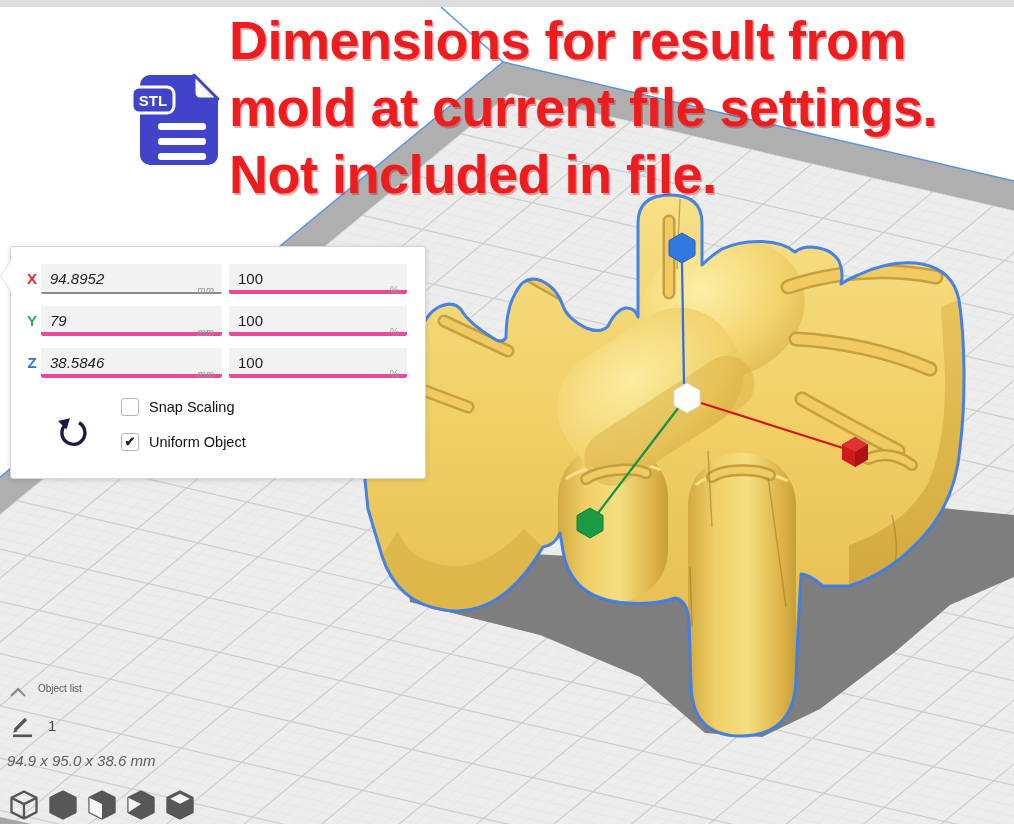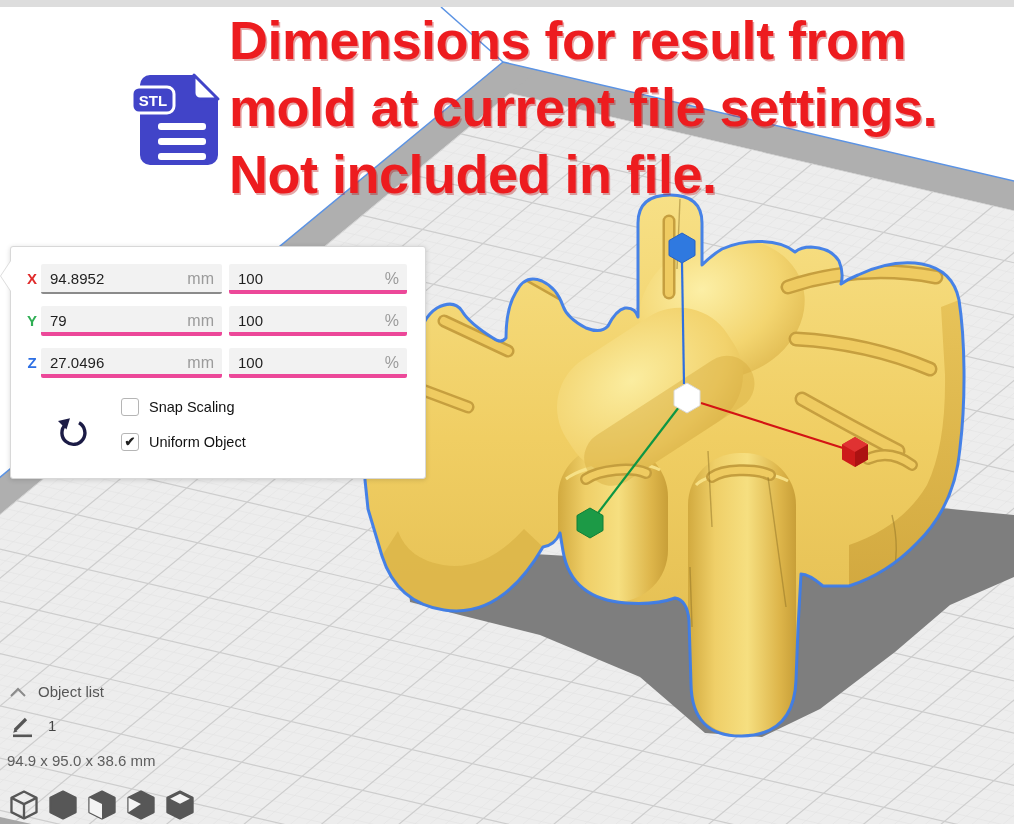--- a/index.html
+++ b/index.html
@@ -37,42 +37,42 @@
   }
   .axis-row{position:absolute;left:0;height:30px;width:100%;}
   .axis-row .axis{position:absolute;left:12px;top:0;width:18px;line-height:30px;
     font-size:15px;font-weight:bold;text-align:center;}
   .fieldbox{
     position:absolute;top:0;height:30px;background:#f2f2f2;border-radius:2px;
     border-bottom:4px solid #ec4899;box-sizing:border-box;cursor:text;
   }
   .fieldbox.active{border-bottom:2px solid #8b8b8b;}
   .fieldbox .val{position:absolute;left:9px;top:0;line-height:29px;font-size:15px;color:#1f1f1f;}
-  .fieldbox .unit{position:absolute;right:8px;top:0;line-height:29px;font-size:16px;color:#9b9b9b;}
-  .box-mm{left:30px;width:181px;}
+  .fieldbox .unit{position:absolute;right:8px;top:12px;line-height:29px;font-size:10px;color:#9b9b9b;}
+  .box-mm{left:30px;width:181px;font-style:italic;}
   .box-pct{left:218px;width:178px;}
   .row-x{top:17px;} .row-y{top:59px;} .row-z{top:101px;}
 
   .check-row{position:absolute;left:110px;height:18px;}
   .check-row .cbx{
     position:absolute;left:0;top:0;width:16px;height:16px;background:#fff;
     border:1.5px solid #b5b5b5;border-radius:3px;cursor:pointer;
     font-size:13px;line-height:16px;text-align:center;color:#1f1f1f;font-weight:bold;
   }
   .check-row .cbl{position:absolute;left:28px;top:1px;font-size:14.5px;color:#111;white-space:nowrap;}
   .row-snap{top:151px;} .row-uniform{top:186px;}
   .reset-btn{position:absolute;left:42px;top:166px;width:38px;height:38px;cursor:pointer;}
 
   
   .objlist{position:absolute;left:0;top:670px;color:#4f4f4f;}
   .objlist .hdr{position:absolute;left:8px;top:6px;cursor:pointer;width:140px;height:20px;}
-  .objlist .hdr .ttl{position:absolute;left:30px;top:0;font-size:15px;color:#555;}
+  .objlist .hdr .ttl{position:absolute;left:30px;top:0;font-size:10px;color:#555;}
   .objlist .cnt-row{position:absolute;left:10px;top:38px;width:120px;height:24px;}
   .objlist .cnt{position:absolute;left:38px;top:2px;font-size:15px;color:#444;}
-  .objlist .dims{position:absolute;left:7px;top:75px;font-size:15px;color:#5d5d5d;white-space:nowrap;}
+  .objlist .dims{position:absolute;left:7px;top:75px;font-size:15px;color:#5d5d5d;white-space:nowrap;font-style:italic;}
 
   
   .viewbar{position:absolute;left:6px;top:779px;display:flex;gap:3px;}
   .viewbar .vbtn{width:36px;height:38px;cursor:pointer;display:flex;align-items:center;justify-content:center;}
 </style>
 </head>
 <body>
 
 <div class="stage">
 
@@ -426,21 +426,21 @@
       </div>
       <div class="fieldbox box-pct">
         <span class="val">100</span>
         <span class="unit">%</span>
       </div>
     </div>
 
     <div class="axis-row row-z">
       <span class="axis" style="color:#2d6fe4">Z</span>
       <div class="fieldbox box-mm">
-        <span class="val">27.0496</span>
+        <span class="val">38.5846</span>
         <span class="unit">mm</span>
       </div>
       <div class="fieldbox box-pct">
         <span class="val">100</span>
         <span class="unit">%</span>
       </div>
     </div>
 
     <div class="reset-btn">
       <svg width="38" height="38" viewBox="0 0 38 38">

